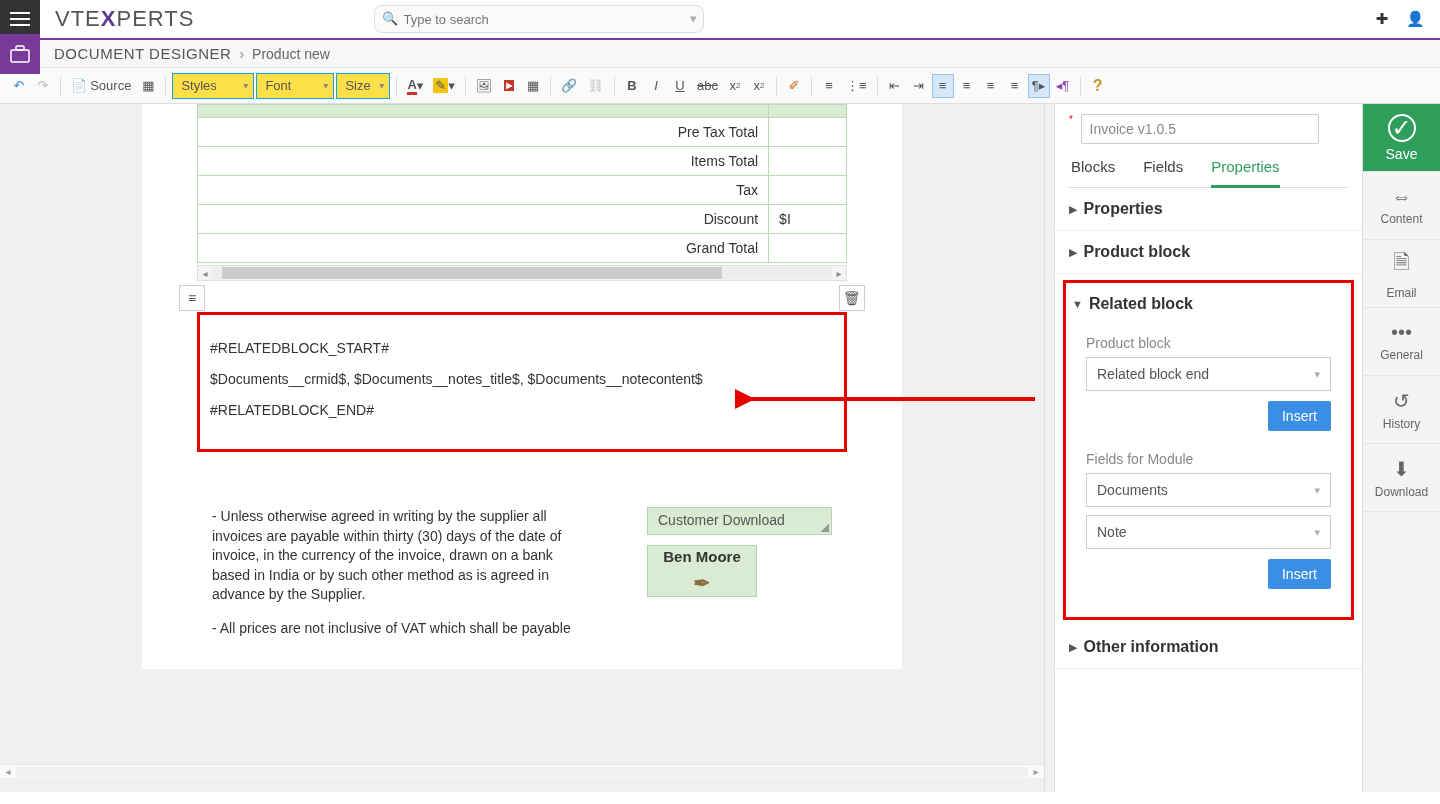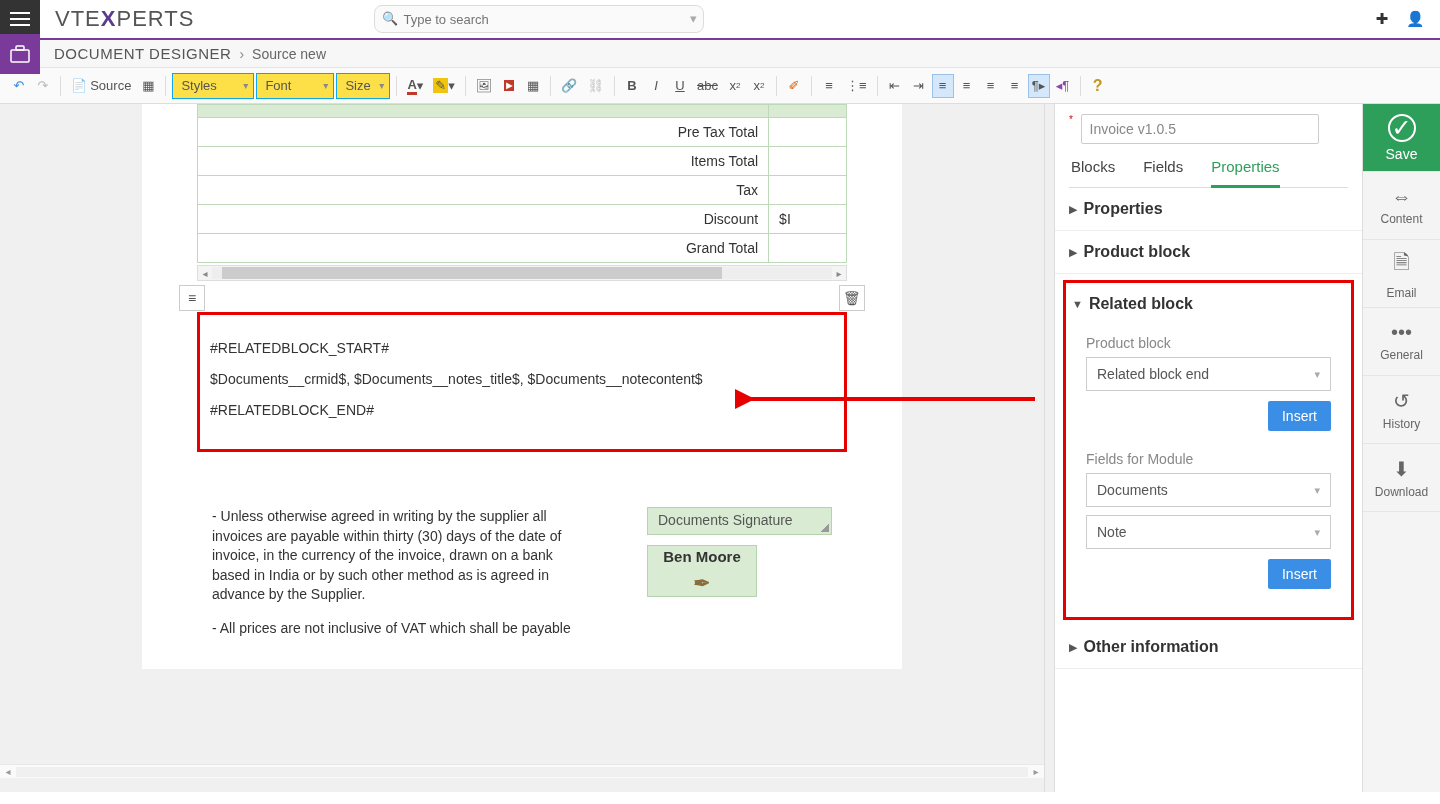--- a/index.html
+++ b/index.html
@@ -108,21 +108,21 @@
 
 <div class="breadcrumb-row">
   <div class="briefcase">
     <svg width="20" height="18" viewBox="0 0 20 18">
         <rect x="1" y="5" width="18" height="12" rx="1" fill="none" stroke="#fff" stroke-width="1.5"></rect>
         <rect x="6" y="1" width="8" height="4" rx="1" fill="none" stroke="#fff" stroke-width="1.5"></rect>
       </svg>
   </div>
   <span class="bc-text">Document Designer</span>
   <span class="bc-sep">›</span>
-  <span class="bc-sub">Source new</span>
+  <span class="bc-sub">Product new</span>
 </div>
 
 <div class="toolbar">
   <span class="tb-btn" style="color:#3a8ee6">↶</span>
   <span class="tb-btn" style="color:#bbb">↷</span>
   <span class="tb-sep"></span>
   <span class="tb-btn">📄 <span style="margin-left:3px">Source</span></span>
   <span class="tb-btn">▦</span>
   <span class="tb-sep"></span>
   <span class="tb-sel" style="min-width:82px">Styles</span>
@@ -224,21 +224,21 @@
             <div>$Documents__crmid$, $Documents__notes_title$, $Documents__notecontent$</div>
             <div>#RELATEDBLOCK_END#</div>
           </div>
 
           <div class="terms">
             <div class="left">
               <p>- Unless otherwise agreed in writing by the supplier all invoices are payable within thirty (30) days of the date of invoice, in the currency of the invoice, drawn on a bank based in India or by such other method as is agreed in advance by the Supplier.</p>
               <p style="margin-top:14px">- All prices are not inclusive of VAT which shall be payable</p>
             </div>
             <div>
-              <div class="sig-box">Documents Signature</div>
+              <div class="sig-box">Customer Download</div>
               <div class="sig-img">
                 <span>Ben Moore</span>
                 <span class="pen">✒</span>
               </div>
             </div>
           </div>
         </div>
       </div>
     </div>
 

